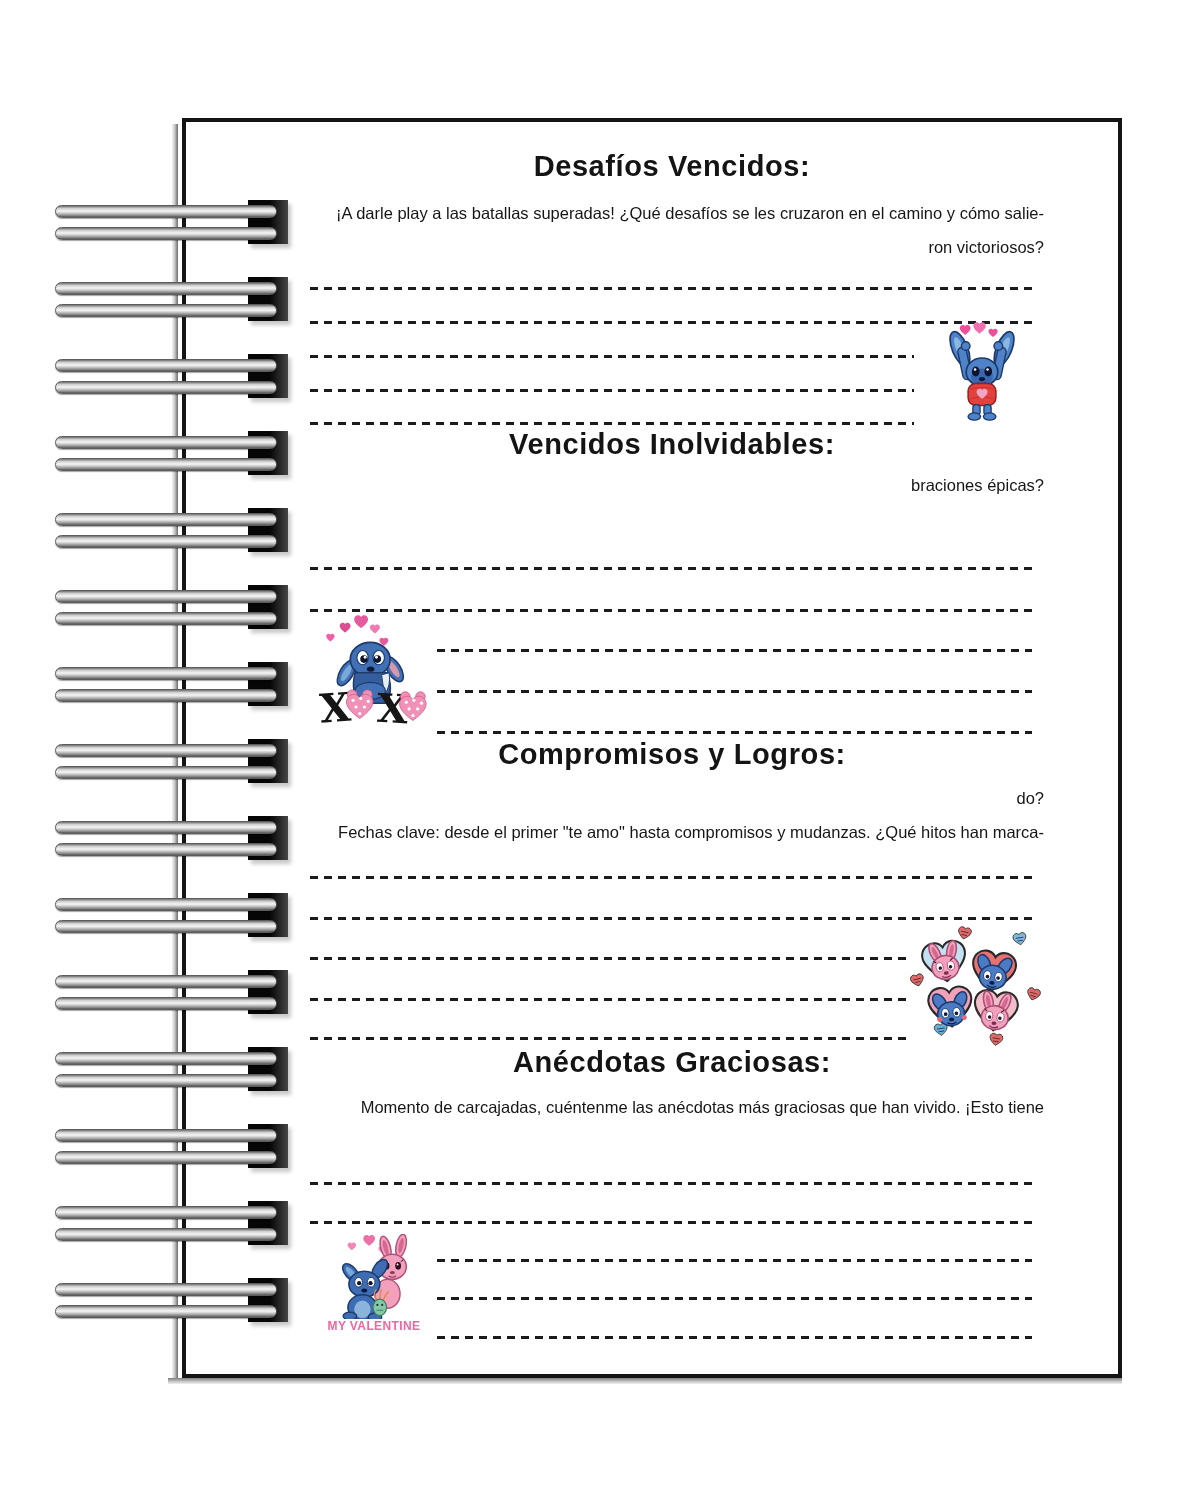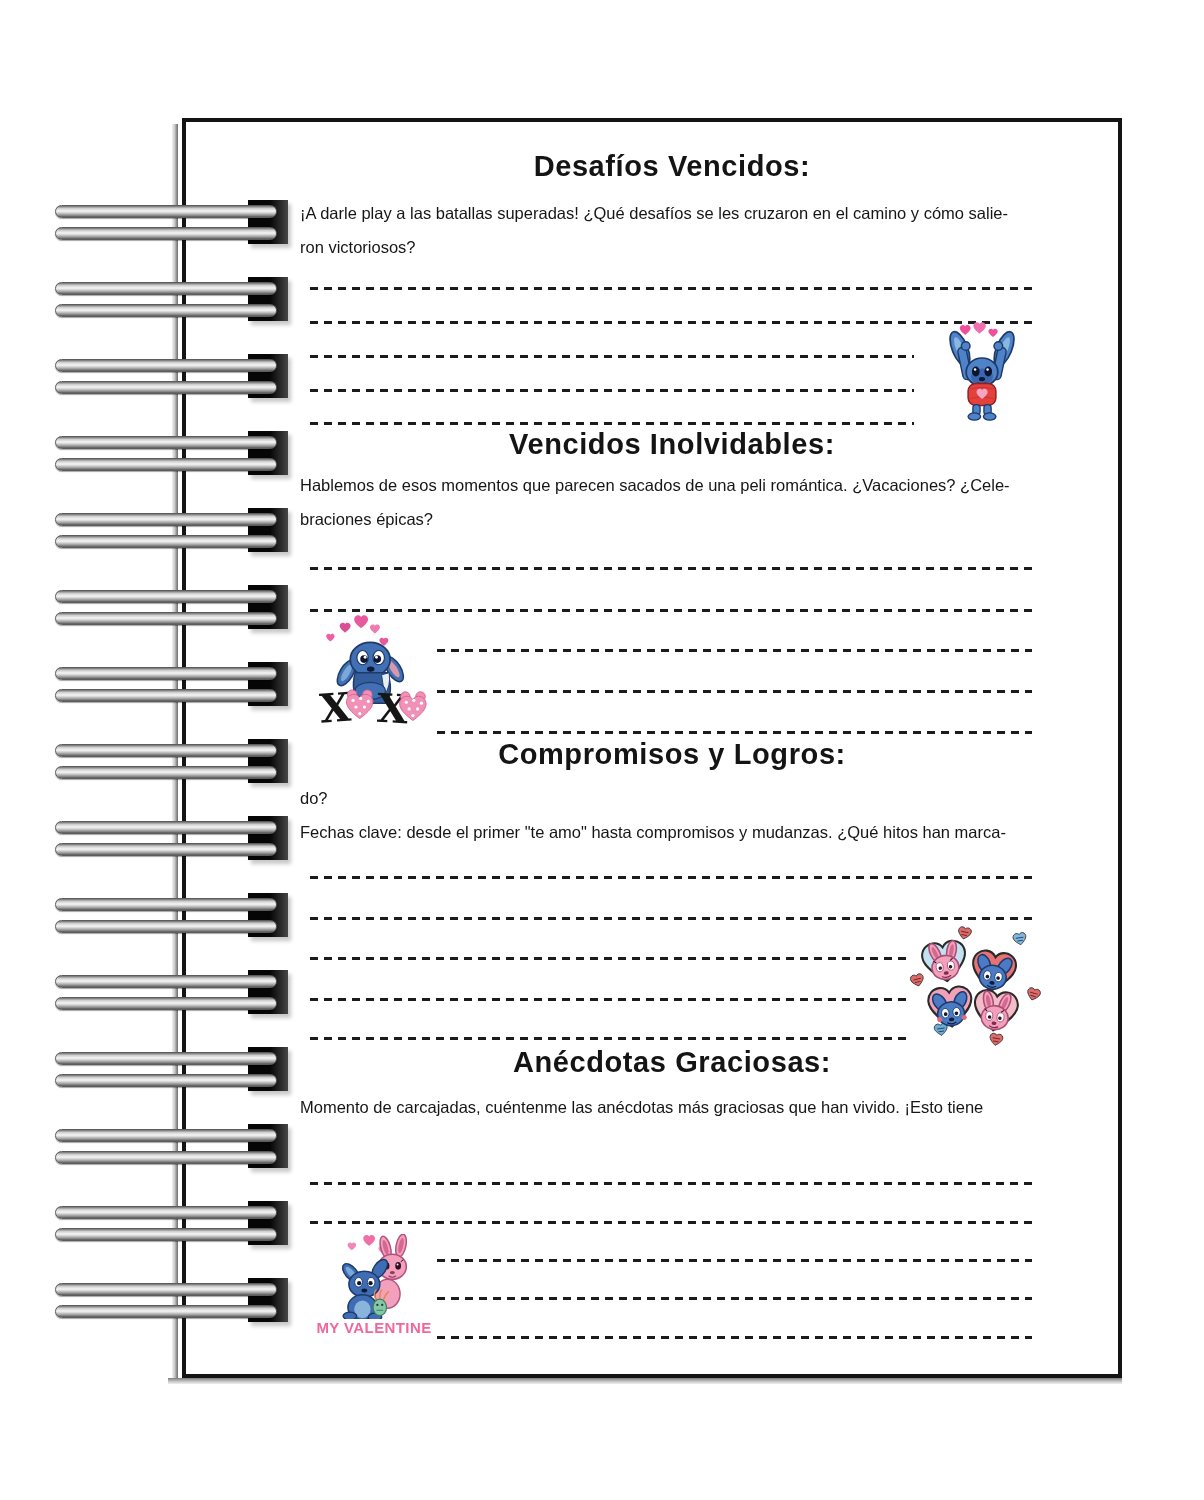--- a/index.html
+++ b/index.html
@@ -34,32 +34,32 @@
     background:linear-gradient(180deg,#707070 0%,#cfcfcf 22%,#f5f5f5 46%,#d2d2d2 62%,#8d8d8d 85%,#575757 100%);
     box-shadow:0 1px 1px rgba(0,0,0,0.35);
   }
   .bar1{top:0;} .bar2{top:22px;}
   
   .title{
     position:absolute;left:310px;width:724px;text-align:center;z-index:5;
     font-size:29px;font-weight:bold;letter-spacing:0.6px;color:#141414;white-space:nowrap;
   }
   .desc{
-    position:absolute;left:300px;width:744px;text-align:left;z-index:5;
+    position:absolute;left:300px;width:744px;text-align:right;z-index:5;
     font-size:16.5px;line-height:34px;color:#161616;
   }
   .desc div{white-space:nowrap;}
   .wline{
     position:absolute;height:3px;z-index:4;
     background:repeating-linear-gradient(90deg,#1b1b1b 0 8px,transparent 8px 14px);
   }
   .sticker{position:absolute;z-index:6;line-height:0;}
   .valentine-label{
     position:absolute;left:316px;top:1319px;width:116px;z-index:6;
-    text-align:center;font-size:15px;font-weight:bold;letter-spacing:0.4px;color:#f0679f;
+    text-align:center;font-size:12px;font-weight:bold;letter-spacing:0.4px;color:#f0679f;
   }
   .hidden-defs{position:absolute;width:0;height:0;overflow:hidden;}
   .xo{font-family:"DejaVu Serif","Liberation Serif",serif;font-weight:bold;}
 </style>
 </head>
 <body>
 
 <svg class="hidden-defs" aria-hidden="true">
   <defs>
     <path id="heartP" d="M12 21.2 C8.6 18.6 1.5 13.4 1.5 8.1 C1.5 4.6 4.2 2 7.4 2 C9.3 2 11 3 12 4.6 C13 3 14.7 2 16.6 2 C19.8 2 22.5 4.6 22.5 8.1 C22.5 13.4 15.4 18.6 12 21.2 Z"></path>
@@ -132,21 +132,20 @@
     <use href="#heartP" fill="#f2a6c4" transform="translate(43.5,68.5) scale(0.55)"></use>
     <rect x="40.5" y="86" width="7.5" height="11" rx="3.5" fill="#4f83c8" stroke="#1d3a6b" stroke-width="1.4"></rect>
     <rect x="52" y="86" width="7.5" height="11" rx="3.5" fill="#4f83c8" stroke="#1d3a6b" stroke-width="1.4"></rect>
     <ellipse cx="42" cy="98.5" rx="6.5" ry="3.8" fill="#4f83c8" stroke="#1d3a6b" stroke-width="1.4"></ellipse>
     <ellipse cx="58" cy="98.5" rx="6.5" ry="3.8" fill="#4f83c8" stroke="#1d3a6b" stroke-width="1.4"></ellipse>
   </svg>
 </div>
 
 <div class="title" style="top:428px">Vencidos Inolvidables:</div>
 <div class="desc" style="top:468px">
-  <div>Hablemos de esos momentos que parecen sacados de una peli romántica. ¿Vacaciones? ¿Cele-</div>
   <div>braciones épicas?</div>
 </div>
 <div class="wline" style="left:310px;top:567px;width:722px"></div>
 <div class="wline" style="left:310px;top:609px;width:722px"></div>
 <div class="wline" style="left:437px;top:649px;width:595px"></div>
 <div class="wline" style="left:437px;top:690px;width:595px"></div>
 <div class="wline" style="left:437px;top:731px;width:595px"></div>
 
 <div class="sticker" style="left:318px;top:614px">
   <svg width="112" viewBox="0 0 118 126">

